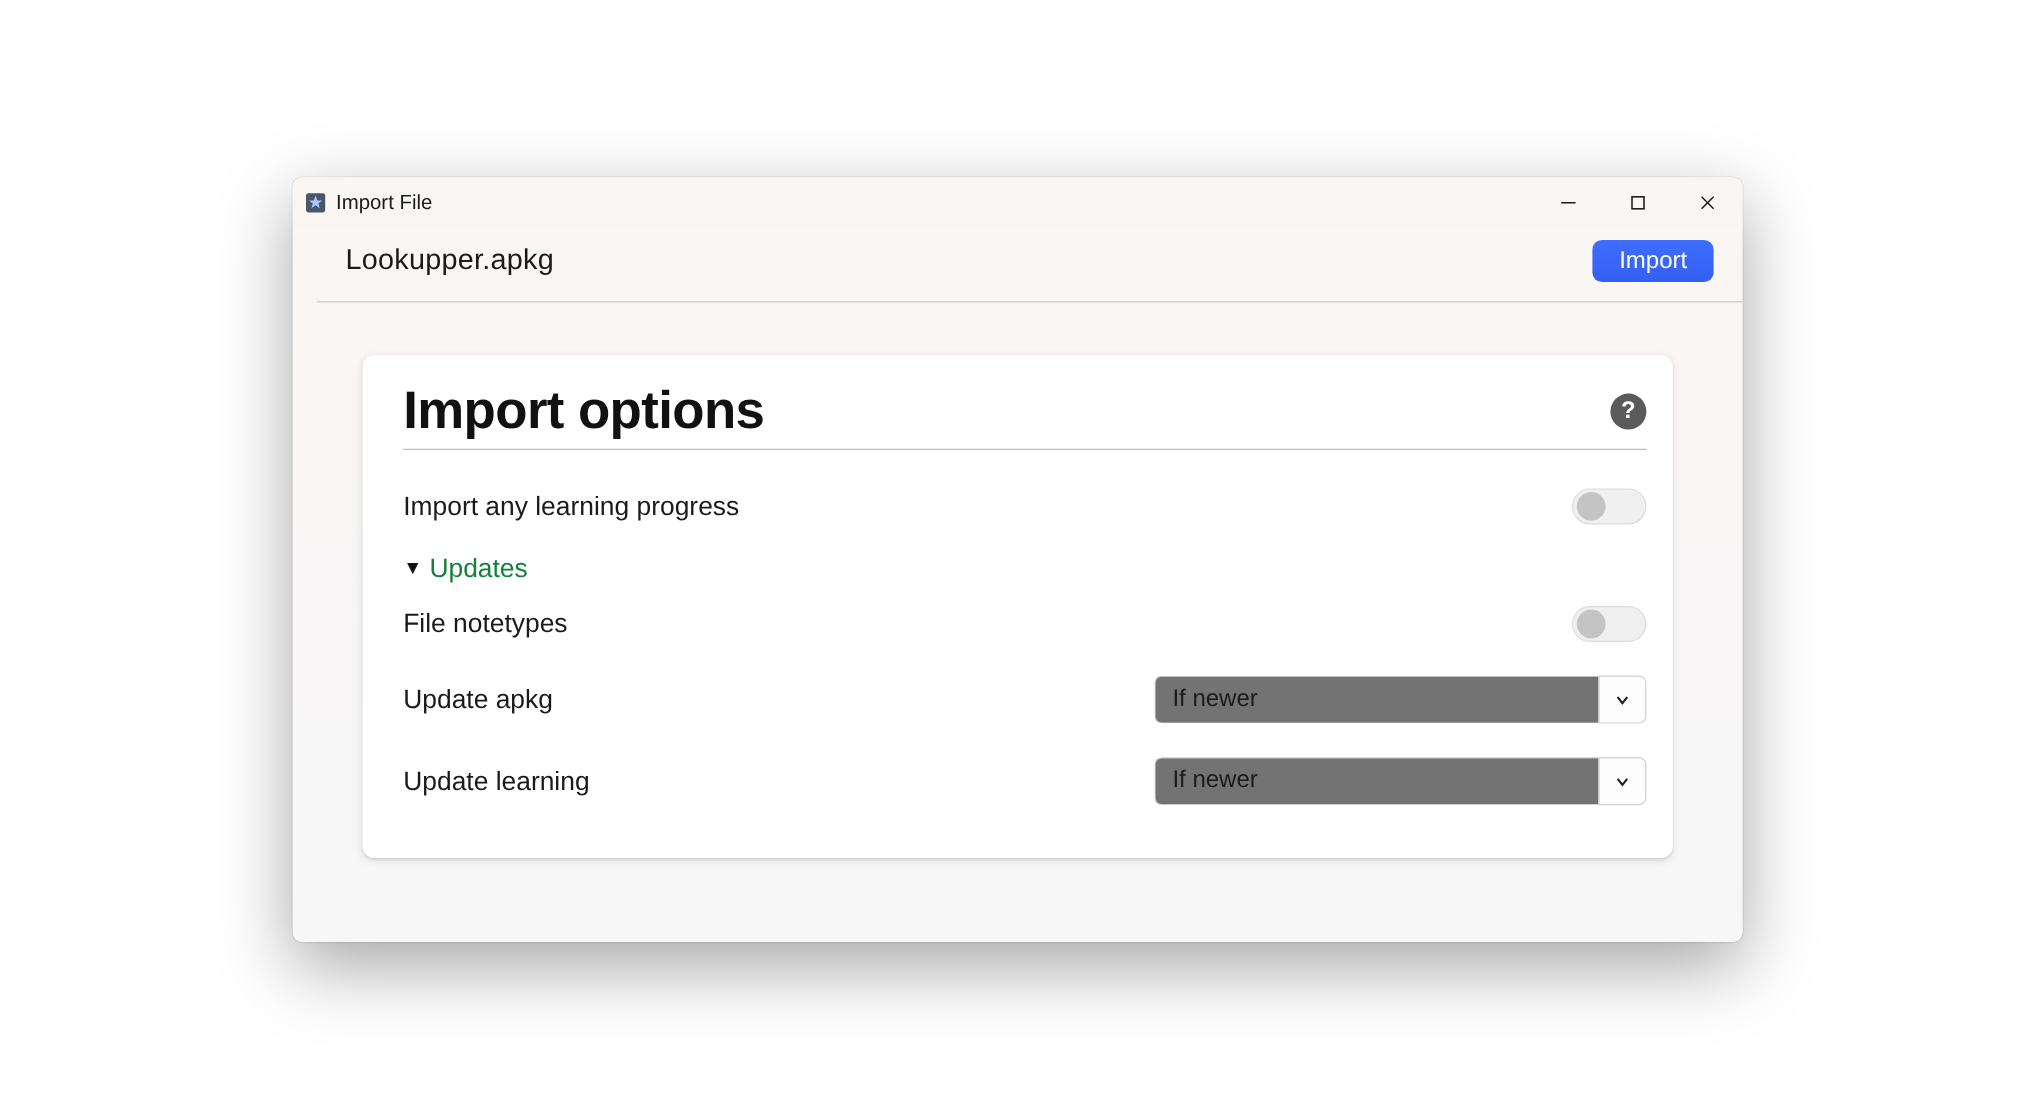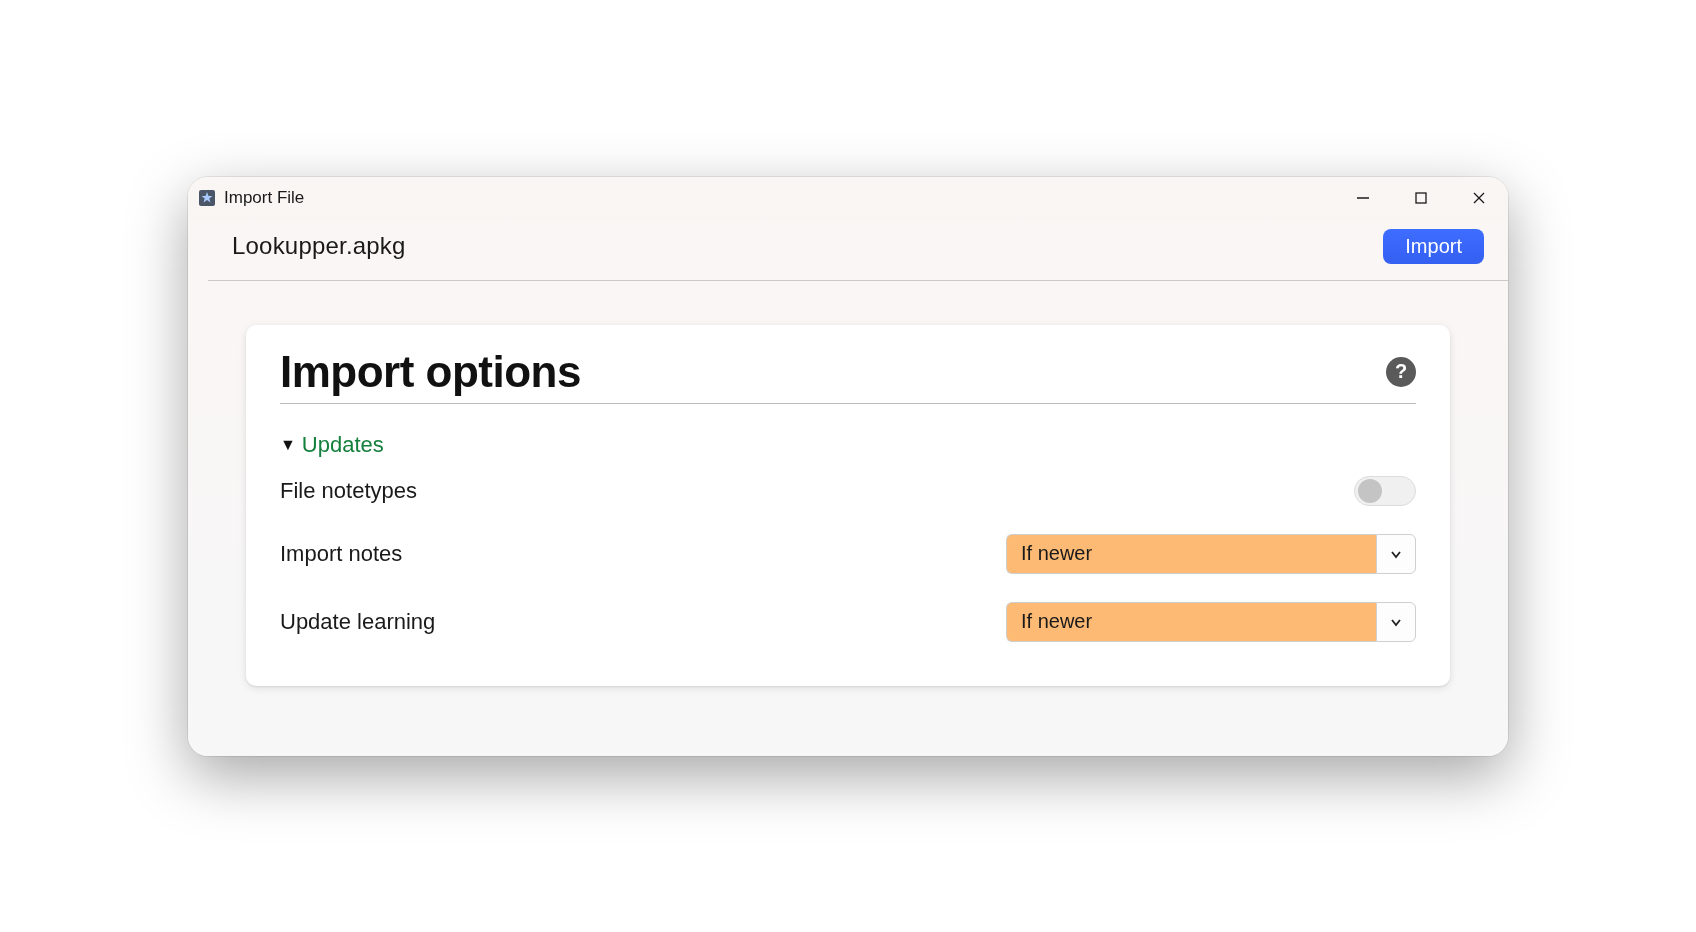--- a/index.html
+++ b/index.html
@@ -6,23 +6,23 @@
   body {
     font-family: "Segoe UI", -apple-system, BlinkMacSystemFont, sans-serif;
     background: #fff;
     width: 1696px;
     height: 932px;
     display: flex;
     align-items: center;
     justify-content: center;
   }
   .window {
-    width: 1320px;
+    width: 1208px;
     background: linear-gradient(to bottom, #faf6f4 0%, #f7f7f8 100%);
-    border-radius: 20px;
+    border-radius: 8px;
     box-shadow: 0 20px 60px rgba(0,0,0,0.35), 0 0 0 1px rgba(0,0,0,0.08);
     overflow: hidden;
   }
   .titlebar {
     display: flex;
     align-items: center;
     height: 42px;
     padding: 0 0 0 10px;
     background: linear-gradient(to bottom, #faf6f3, #f8f5f3);
   }
@@ -71,21 +71,21 @@
   }
 
   .content-area {
     padding: 44px 58px 70px 58px;
   }
 
   .card {
     background: #fff;
     border-radius: 10px;
     box-shadow: 0 2px 8px rgba(0,0,0,0.10), 0 1px 2px rgba(0,0,0,0.08);
-    padding: 22px 34px 30px 34px;
+    padding: 22px 22px 30px 34px;
   }
 
   .card-header {
     display: flex;
     align-items: center;
     border-bottom: 1.5px solid #bdbdbd;
     padding-bottom: 6px;
     margin-bottom: 18px;
   }
   .card-title {
@@ -152,21 +152,21 @@
 
   .select-wrap {
     display: flex;
     width: 410px;
   }
   .select-main {
     flex: 1;
     border: 1px solid #cfcfcf;
     border-right: none;
     border-radius: 6px 0 0 6px;
-    background: #fdba74;
+    background: #737373;
     font-size: 20px;
     color: #1a1a1a;
     padding: 6px 14px;
     height: 40px;
     display: flex; align-items: center;
     cursor: pointer;
   }
   .select-arrow {
     width: 40px; height: 40px;
     border: 1px solid #cfcfcf;
@@ -220,37 +220,44 @@
 
   <div class="content-area">
     <div class="card">
 
       <div class="card-header">
         <span class="card-title">Import options</span>
         <span class="card-header-spacer"></span>
         <button class="help-btn">?</button>
       </div>
 
+      <div class="option-row">
+        <span class="option-label">Import any learning progress</span>
+        <span class="option-spacer"></span>
+        <div class="toggle">
+          <div class="toggle-knob"></div>
+        </div>
+      </div>
 
 
       <div class="section-header">
         <span class="triangle">▼</span>
         <span class="section-title">Updates</span>
       </div>
 
       <div class="option-row">
         <span class="option-label">File notetypes</span>
         <span class="option-spacer"></span>
         <div class="toggle">
           <div class="toggle-knob"></div>
         </div>
       </div>
 
       <div class="option-row">
-        <span class="option-label">Import notes</span>
+        <span class="option-label">Update apkg</span>
         <span class="option-spacer"></span>
         <div class="select-wrap">
           <div class="select-main">If newer</div>
           <div class="select-arrow">
             <svg viewBox="0 0 14 14">
                 <polyline points="3,5 7,10 11,5" fill="none" stroke="#222" stroke-width="1.8"></polyline>
               </svg>
           </div>
         </div>
       </div>

